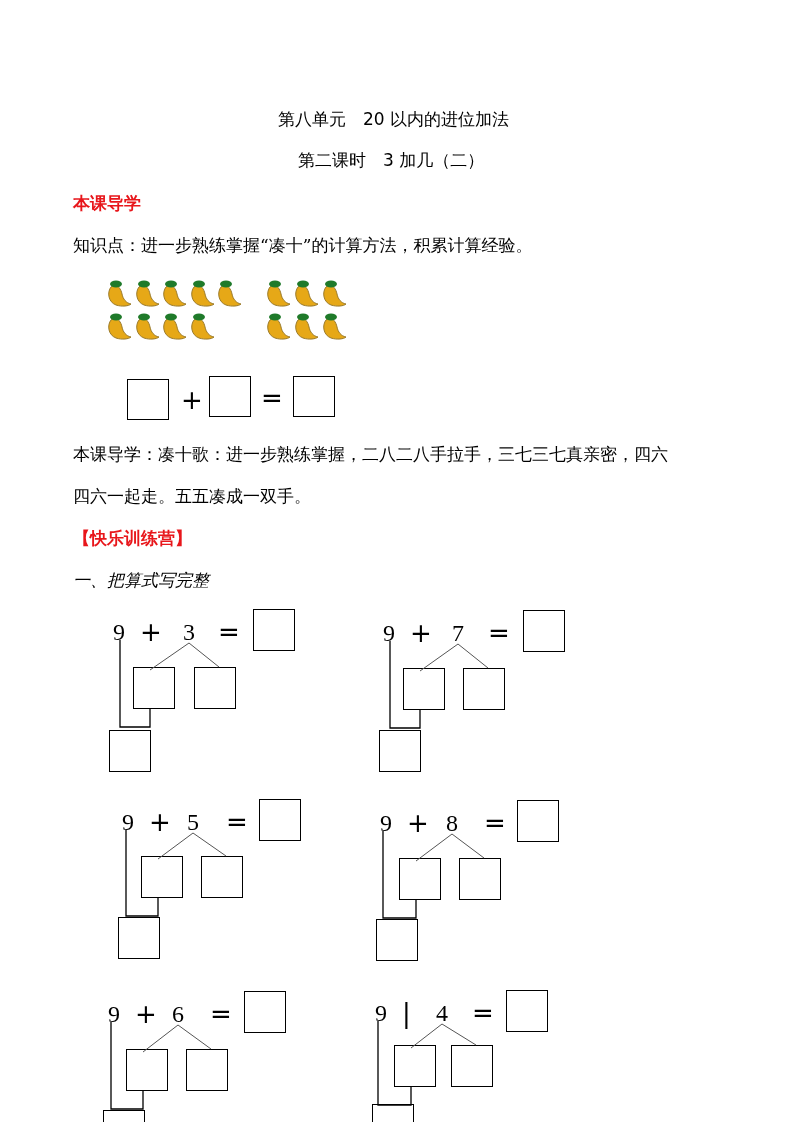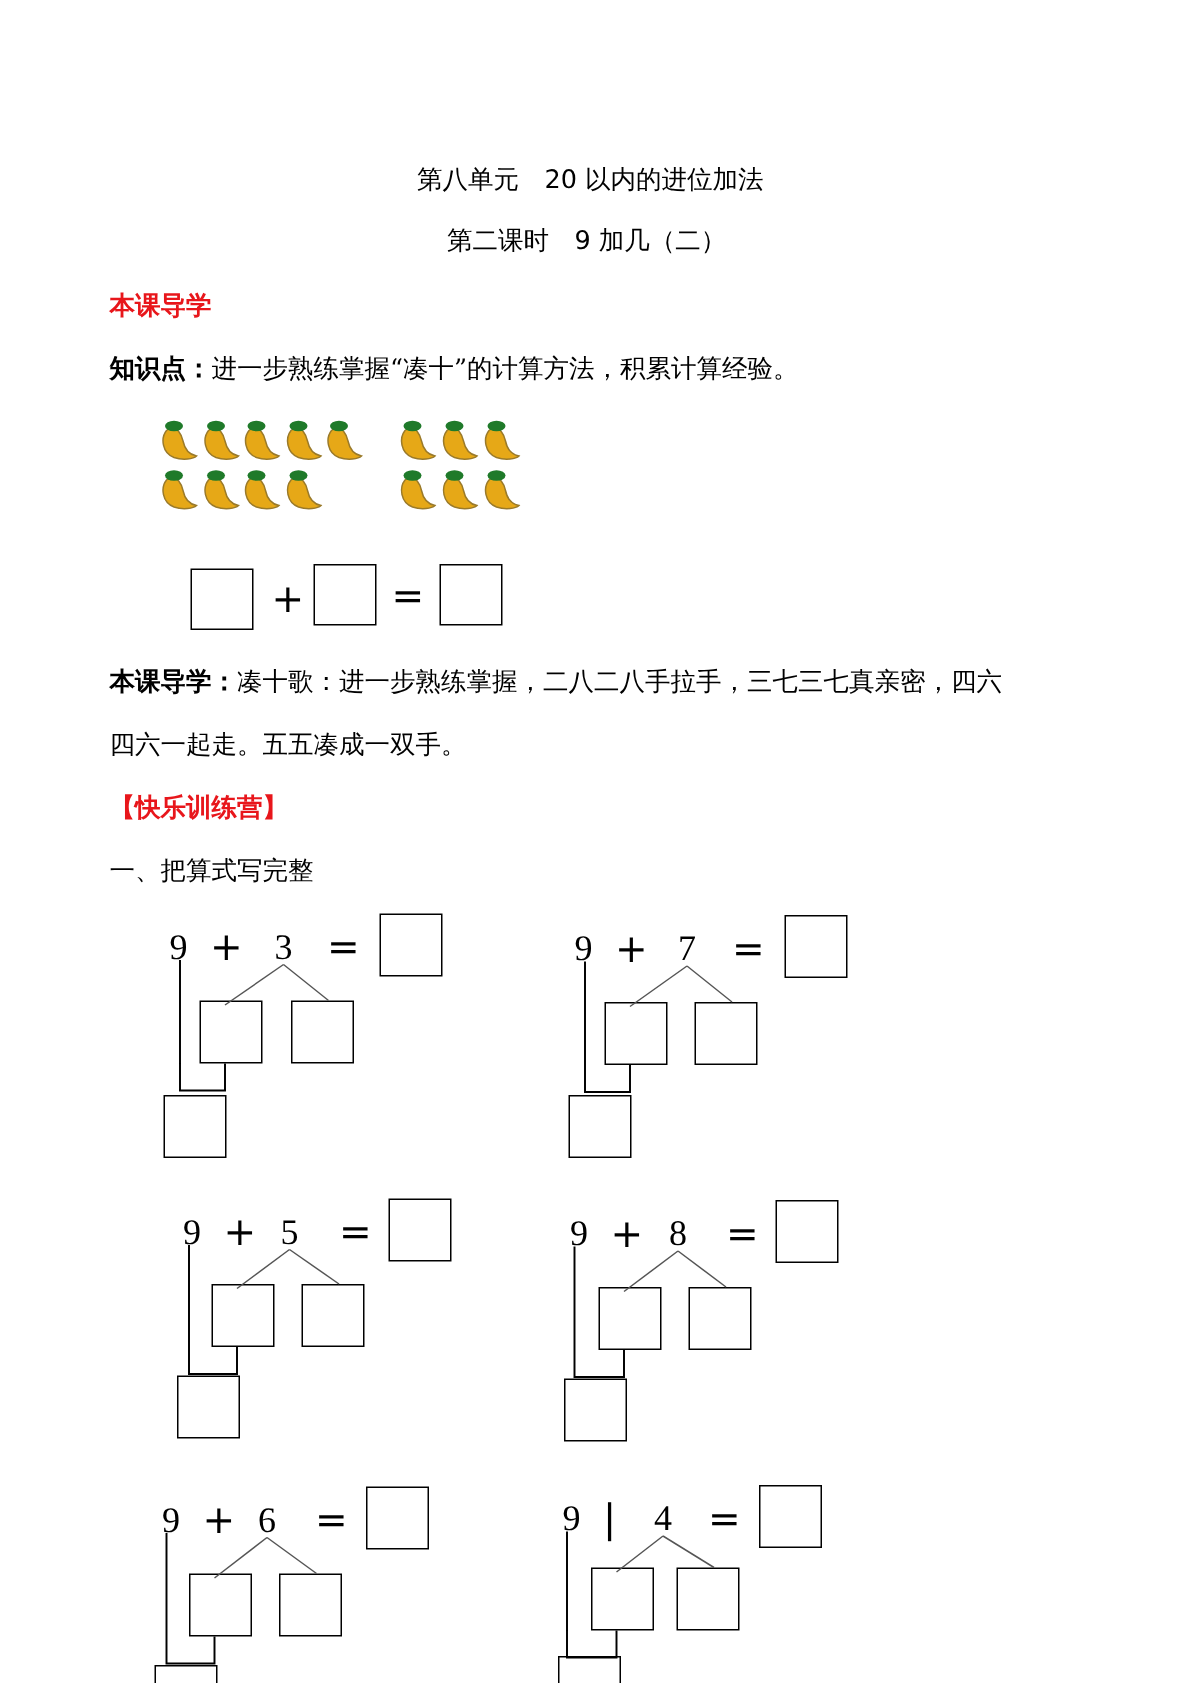--- a/index.html
+++ b/index.html
@@ -1,32 +1,32 @@
 <!DOCTYPE html>
 <html><head>
 <meta charset="utf-8">
 <style>
   html,body{margin:0;padding:0;background:#fff;}
   body{width:793px;height:1122px;position:relative;overflow:hidden;font-family:"DejaVu Serif","Liberation Serif",serif;color:#000;}
   .abs{position:absolute;}
   .title{font-family:"DejaVu Sans","Liberation Sans",sans-serif;font-size:17px;white-space:pre;}
   .red-head{font-family:"DejaVu Sans","Liberation Sans",sans-serif;font-weight:bold;color:#e8161b;font-size:17px;}
   .para{font-size:17px;white-space:nowrap;}
-  .bold{font-family:"DejaVu Sans","Liberation Sans",sans-serif;font-weight:bold;text-align:right;}
+  .bold{font-family:"DejaVu Sans","Liberation Sans",sans-serif;font-weight:normal;text-align:right;}
   .box{position:absolute;border:1.5px solid #000;box-sizing:border-box;background:#fff;}
   .num{position:absolute;font-family:"Liberation Serif","DejaVu Serif",serif;font-size:24px;line-height:24px;}
   .op{position:absolute;font-family:"DejaVu Sans","Liberation Sans",sans-serif;font-size:26px;line-height:24px;}
   svg.lines{position:absolute;left:0;top:0;width:793px;height:1122px;pointer-events:none;}
   .mango{position:absolute;width:27px;height:30px;}
 </style>
 </head>
 <body>
 
 <div class="abs title" style="left:278px;top:108px;">第八单元　20 以内的进位加法</div>
-<div class="abs title" style="left:298px;top:149px;">第二课时　9 加几（二）</div>
+<div class="abs title" style="left:298px;top:149px;">第二课时　3 加几（二）</div>
 
 <div class="abs red-head" style="left:73px;top:192px;">本课导学</div>
 <div class="abs para" style="left:73px;top:234px;">
   <span class="bold">知识点：</span><span>进一步熟练掌握“凑十”的计算方法，积累计算经验。</span>
 </div>
 
 <div class="abs" style="left:0;top:0;" id="mangoes">
     <svg class="mango" style="left:105px;top:278px" viewBox="0 0 27 30">
     <path d="M6 9 C2 14 3 24 11 27 C17 29 24 28 26 26 C21 25 18 21 17 16 C16 11 13 7 9 7 Z" fill="#e6a817" stroke="#9a7a2a" stroke-width="1"></path>
     <ellipse cx="11" cy="6" rx="6" ry="3.5" fill="#1f7a2a"></ellipse>
@@ -94,21 +94,21 @@
 <div class="box" style="left:209px;top:376px;width:42px;height:41px;"></div>
 <div class="op" style="left:261px;top:386px;">=</div>
 <div class="box" style="left:293px;top:376px;width:42px;height:41px;"></div>
 
 <div class="abs para" style="left:73px;top:443px;">
   <span class="bold">本课导学：</span><span>凑十歌：进一步熟练掌握，二八二八手拉手，三七三七真亲密，四六</span>
 </div>
 <div class="abs para" style="left:73px;top:485px;text-align:center;">四六一起走。五五凑成一双手。</div>
 
 <div class="abs red-head" style="left:73px;top:527px;">【快乐训练营】</div>
-<div class="abs para" style="left:73px;top:569px;">一、把算式写完整</div>
+<div class="abs para" style="left:73px;top:569px;font-style:italic;">一、把算式写完整</div>
 
 <div id="exercises">
     <div>
     <span class="num" style="left:113px;top:620px">9</span>
     <span class="op" style="left:140px;top:620px">+</span>
     <span class="num" style="left:183px;top:620px">3</span>
     <span class="op" style="left:218px;top:620px">=</span>
     <div class="box" style="left:253px;top:609px;width:42px;height:42px"></div>
     <div class="box" style="left:133px;top:667px;width:42px;height:42px"></div>
     <div class="box" style="left:194px;top:667px;width:42px;height:42px"></div>

